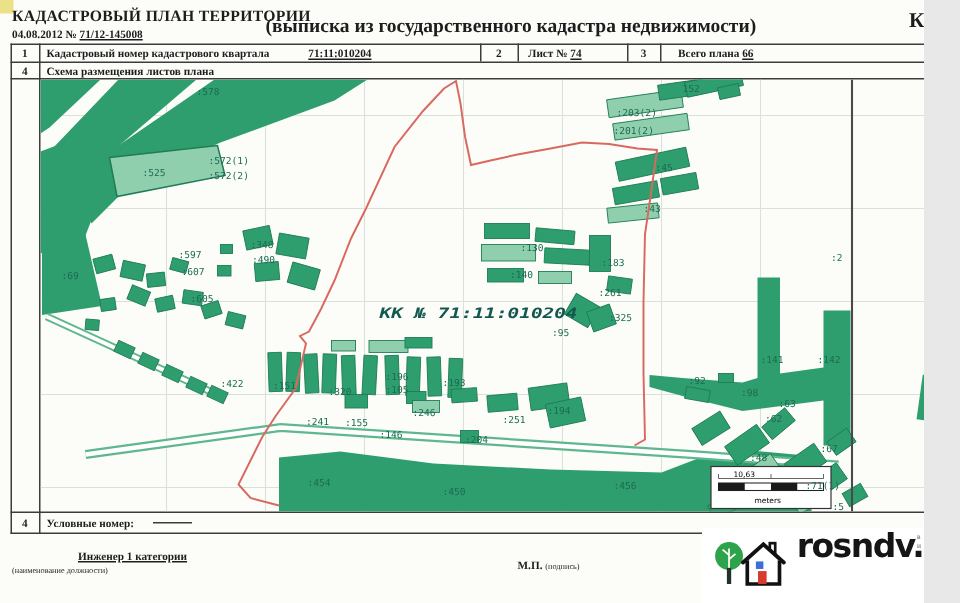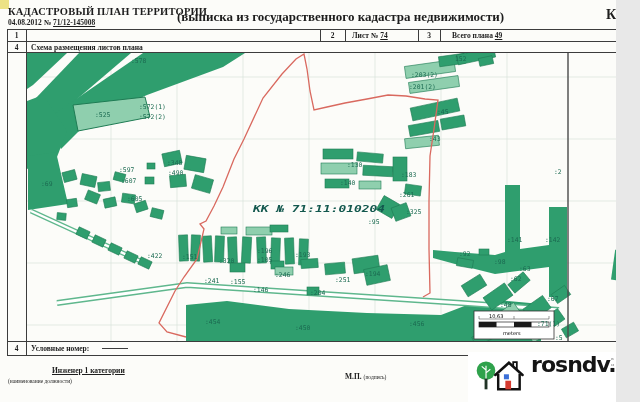--- a/index.html
+++ b/index.html
@@ -60,29 +60,33 @@
   <div class="ln" style="left:7px;top:355px;width:462px;height:1px"></div>
   <div class="ln" style="left:7px;top:29px;width:1px;height:327px"></div>
   <div class="ln" style="left:636px;top:29px;width:1px;height:313px"></div>
   <div class="ln" style="left:26px;top:29px;width:1px;height:327px"></div>
   <div class="ln" style="left:320px;top:29px;width:1px;height:12px"></div>
   <div class="ln" style="left:345px;top:29px;width:1px;height:12px"></div>
   <div class="ln" style="left:418px;top:29px;width:1px;height:12px"></div>
   <div class="ln" style="left:440px;top:29px;width:1px;height:12px"></div>
 
   <div class="cell num-cell" style="left:7px;top:31px;width:19px">1</div>
+  <div class="cell" style="left:31px;top:31px">
+    <span>Кадастровый номер кадастрового квартала</span>
+    <span class="u" style="margin-left:24px">71:11:010204</span>
+  </div>
   <div class="cell num-cell" style="left:320px;top:31px;width:25px">2</div>
   <div class="cell" style="left:352px;top:31px">
     <span>Лист №</span>
     <span class="u">74</span>
   </div>
   <div class="cell num-cell" style="left:418px;top:31px;width:22px">3</div>
   <div class="cell" style="left:452px;top:31px">
     <span>Всего плана</span>
-    <span class="u">49</span>
+    <span class="u">66</span>
   </div>
 
   <div class="cell num-cell" style="left:7px;top:42.5px;width:19px">4</div>
   <div class="cell" style="left:31px;top:42.5px">Схема размещения листов плана</div>
 
   <svg class="abs" style="left:27px;top:53px" width="610" height="288" viewBox="0 0 610 288">
     <g id="grid">
         <line x1="84" y1="0" x2="84" y2="288" stroke="#d9e2da" stroke-width="0.7"></line>
         <line x1="150" y1="0" x2="150" y2="288" stroke="#d9e2da" stroke-width="0.7"></line>
         <line x1="216" y1="0" x2="216" y2="288" stroke="#d9e2da" stroke-width="0.7"></line>

